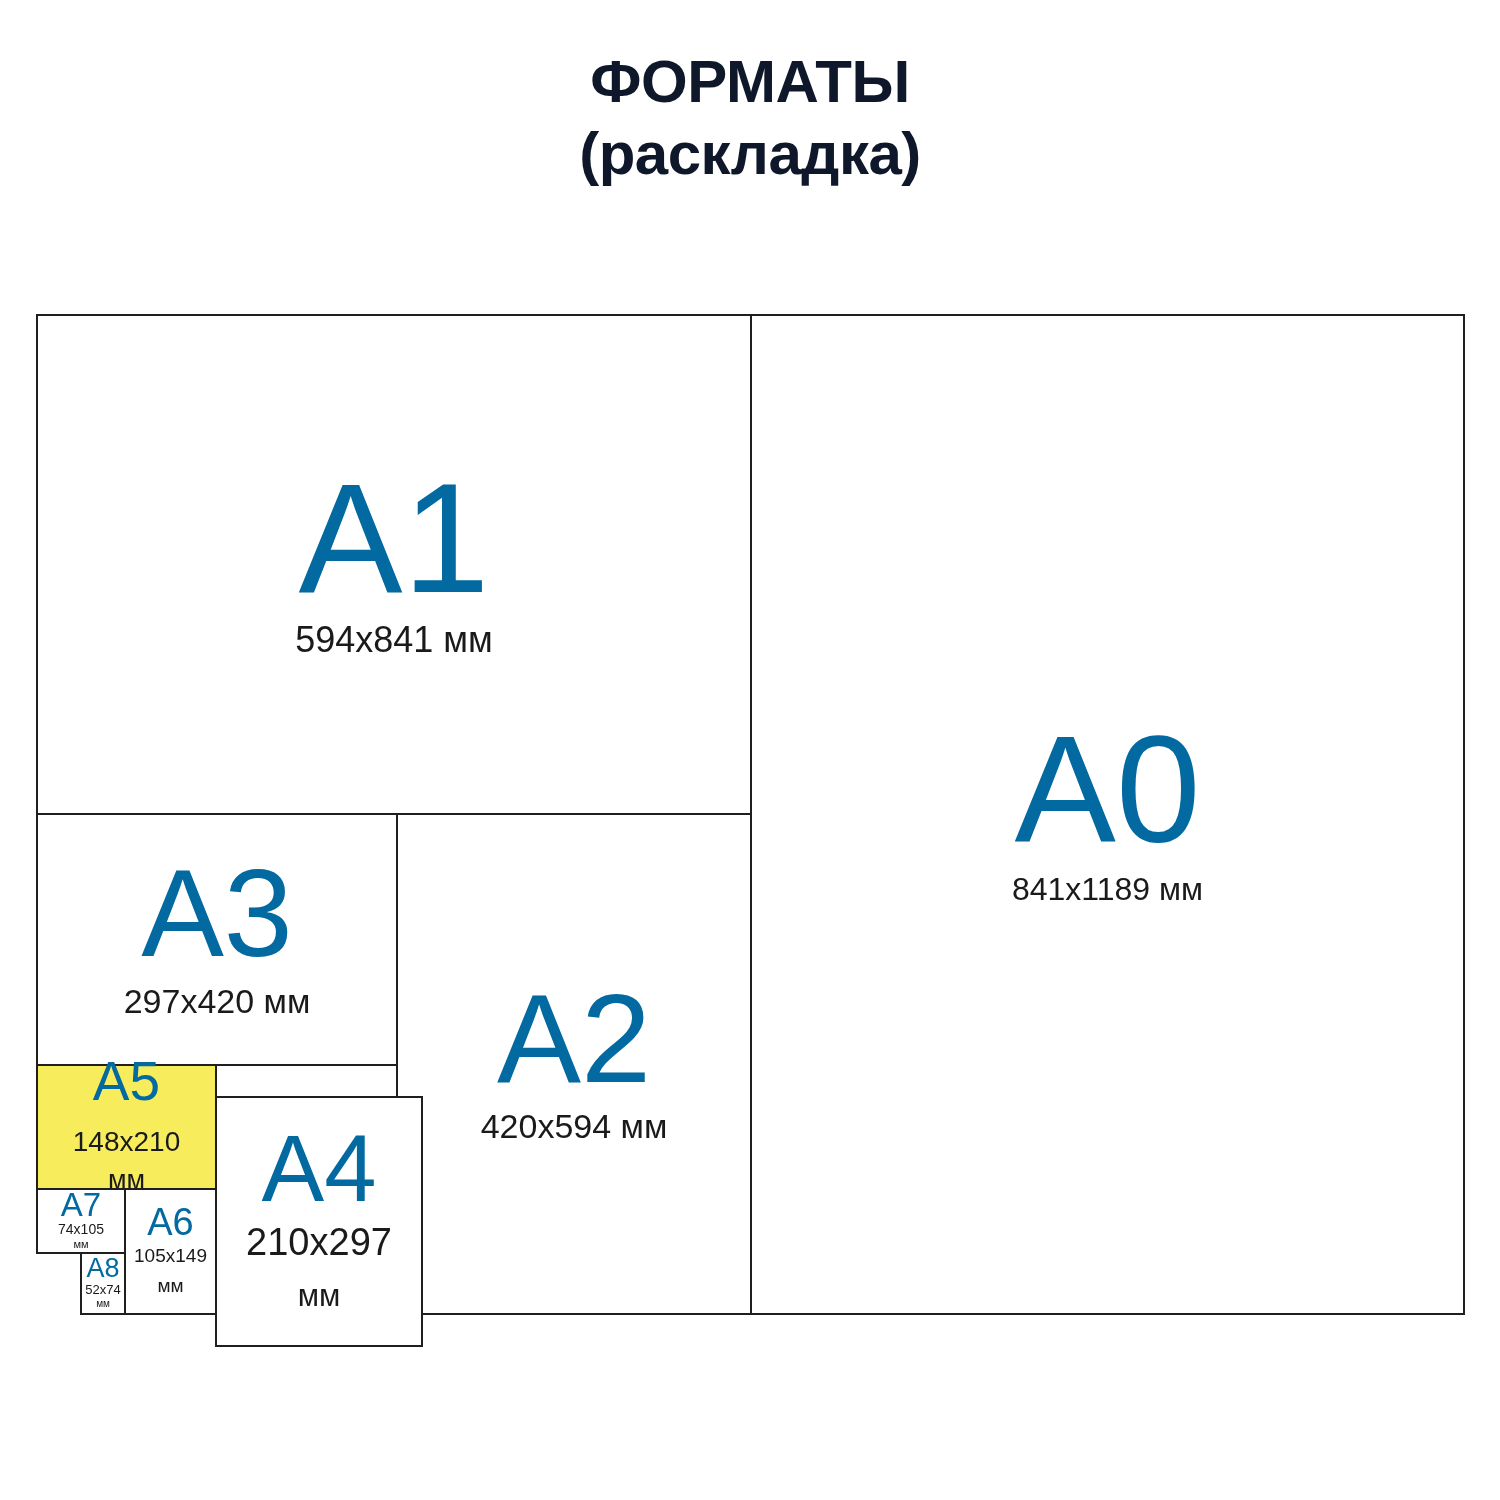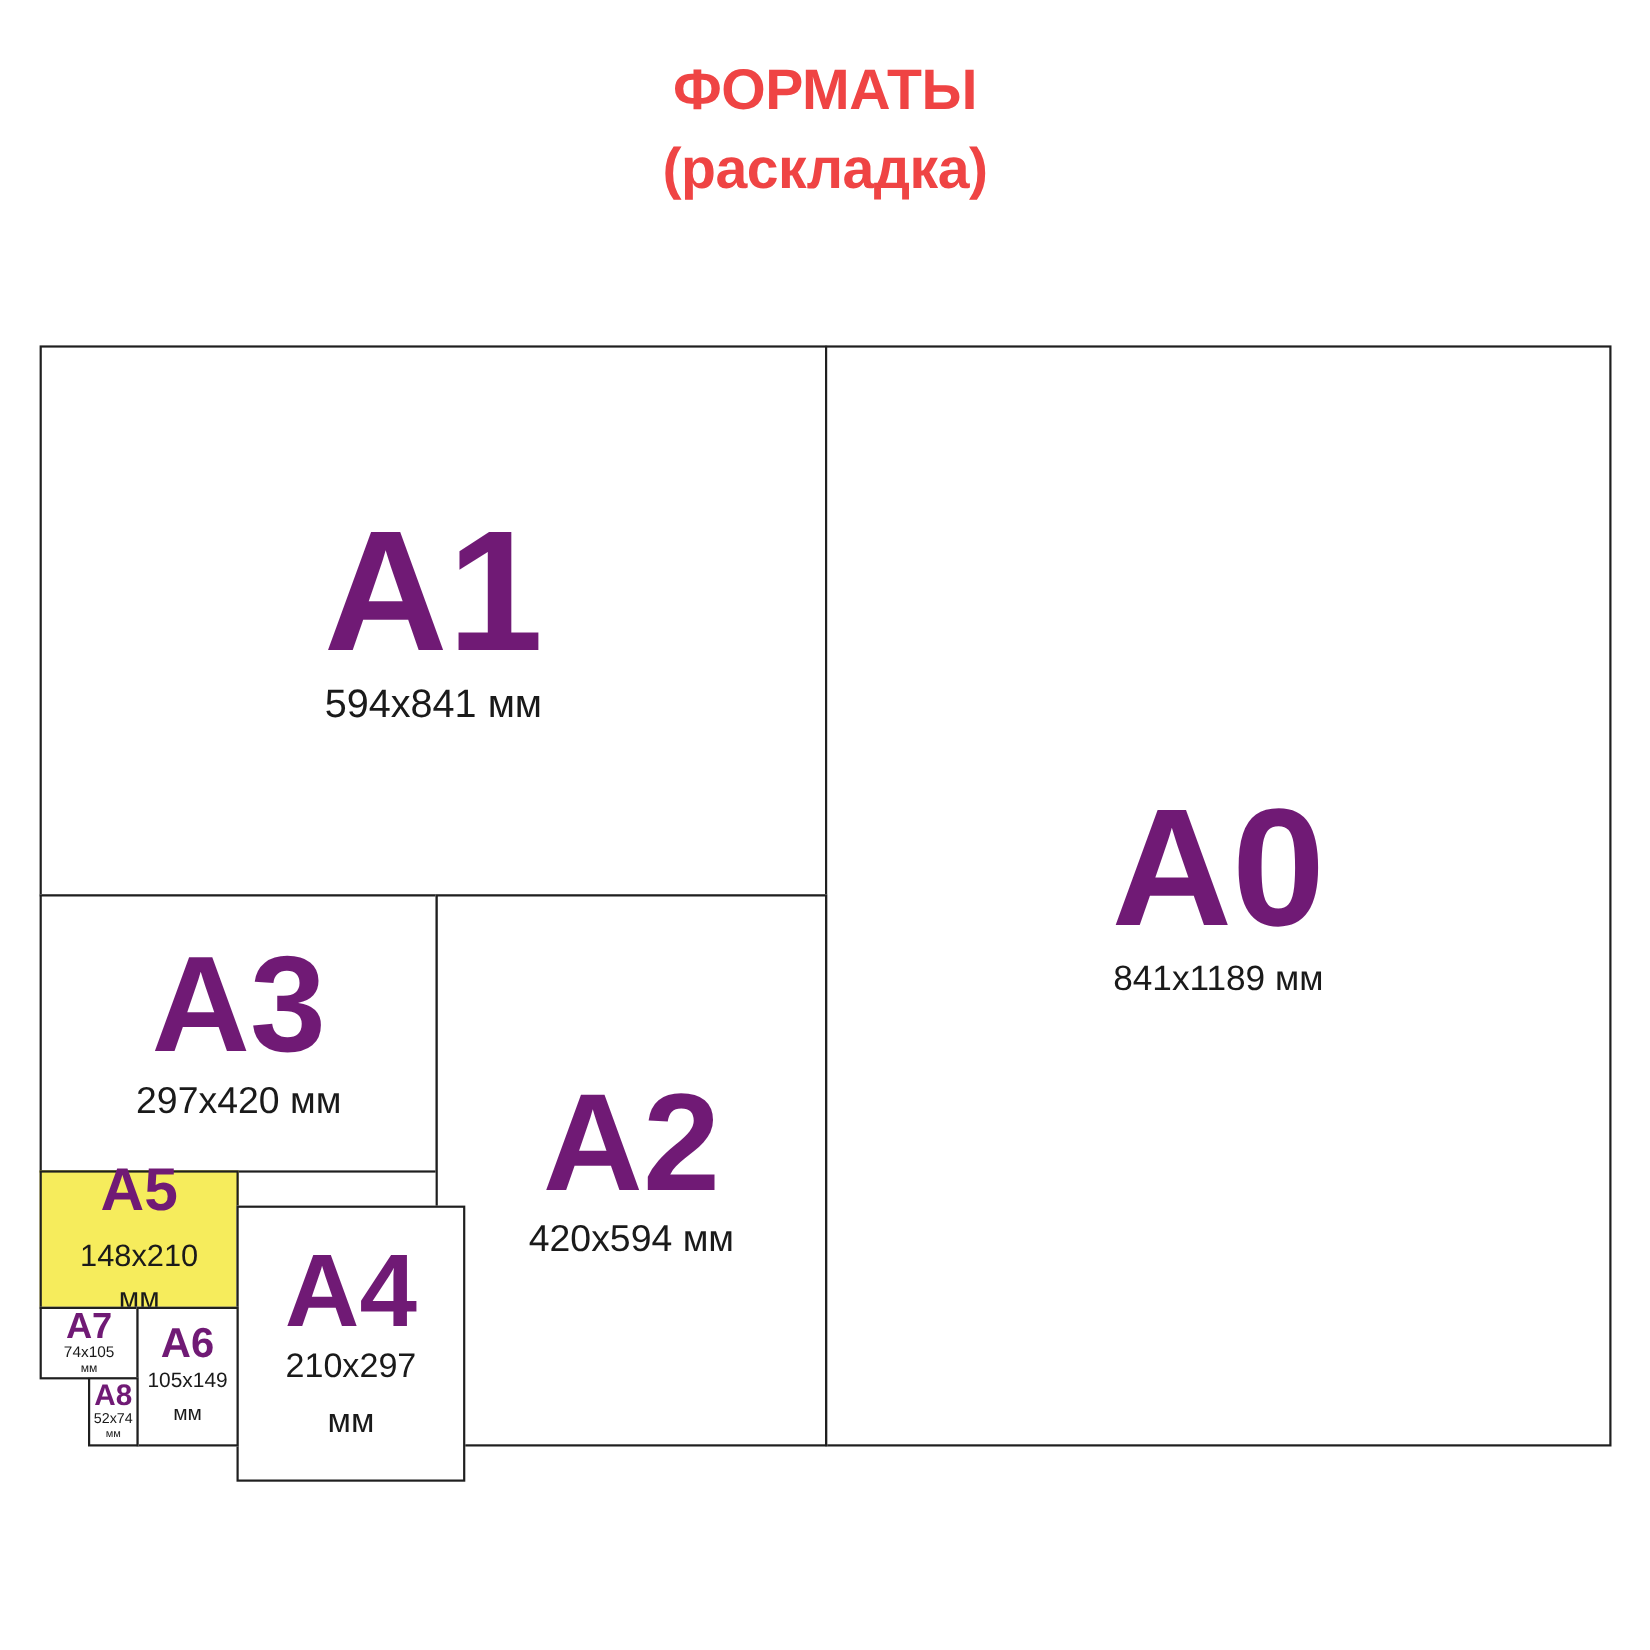--- a/index.html
+++ b/index.html
@@ -12,41 +12,41 @@
     color: #111111;
     overflow: hidden;
   }
 
   
   .title {
     position: absolute;
     left: 0; right: 0; top: 46px;
     text-align: center;
     font-weight: 700;
-    font-size: 52px;
+    font-size: 60px;
     line-height: 72px;
     letter-spacing: -0.5px;
-    color: #ef4444;
+    color: #0f172a;
   }
 
   
   .box {
     position: absolute;
     box-sizing: border-box;
     border: 2px solid #1f1f1f;
     background: #ffffff;
     display: flex;
     flex-direction: column;
     align-items: center;
     justify-content: center;
     text-align: center;
   }
   .box--highlight { background: #f6ec5c; }
 
-  .fmt-label { font-weight: 700; line-height: 0.9; color: #701a75; }
+  .fmt-label { font-weight: 400; line-height: 0.9; color: #0369a1; }
   .fmt-size  { font-weight: 400; color: #1a1a1a; }
   .fmt-unit  { font-weight: 400; color: #1a1a1a; }
 
   
   .box--a1 { left: 36px;  top: 314px;  width: 716px; height: 501px; }
   .box--a0 { left: 750px; top: 314px;  width: 715px; height: 1001px; }
   .box--a3 { left: 36px;  top: 813px;  width: 362px; height: 253px; }
   .box--a2 { left: 396px; top: 813px;  width: 356px; height: 502px; }
   .box--a5 { left: 36px;  top: 1064px; width: 181px; height: 126px; }
   .box--a4 { left: 215px; top: 1096px; width: 208px; height: 251px; }
@@ -61,21 +61,21 @@
   .box--a0 .fmt-label { font-size: 152px; }
   .box--a0 .fmt-size  { font-size: 32px; margin-top: 14px; }
 
   .box--a3 .fmt-label { font-size: 124px; }
   .box--a3 .fmt-size  { font-size: 34px; margin-top: 12px; }
 
   .box--a2 .fmt-label { font-size: 126px; }
   .box--a2 .fmt-size  { font-size: 34px; margin-top: 12px; }
 
   .box--a4 .fmt-label { font-size: 94px; line-height: 0.85; }
-  .box--a4 .fmt-size  { font-size: 31px; margin-top: 12px; }
+  .box--a4 .fmt-size  { font-size: 38px; margin-top: 12px; }
   .box--a4 .fmt-unit  { font-size: 31px; margin-top: 14px; }
 
   .box--a5 .fmt-label { font-size: 55px; line-height: 0.85; }
   .box--a5 .fmt-size  { font-size: 28px; margin-top: 22px; }
   .box--a5 .fmt-unit  { font-size: 27px; margin-top: 7px; }
 
   .box--a6 .fmt-label { font-size: 38px; line-height: 0.85; }
   .box--a6 .fmt-size  { font-size: 19px; margin-top: 6px; }
   .box--a6 .fmt-unit  { font-size: 19px; margin-top: 8px; }
 

